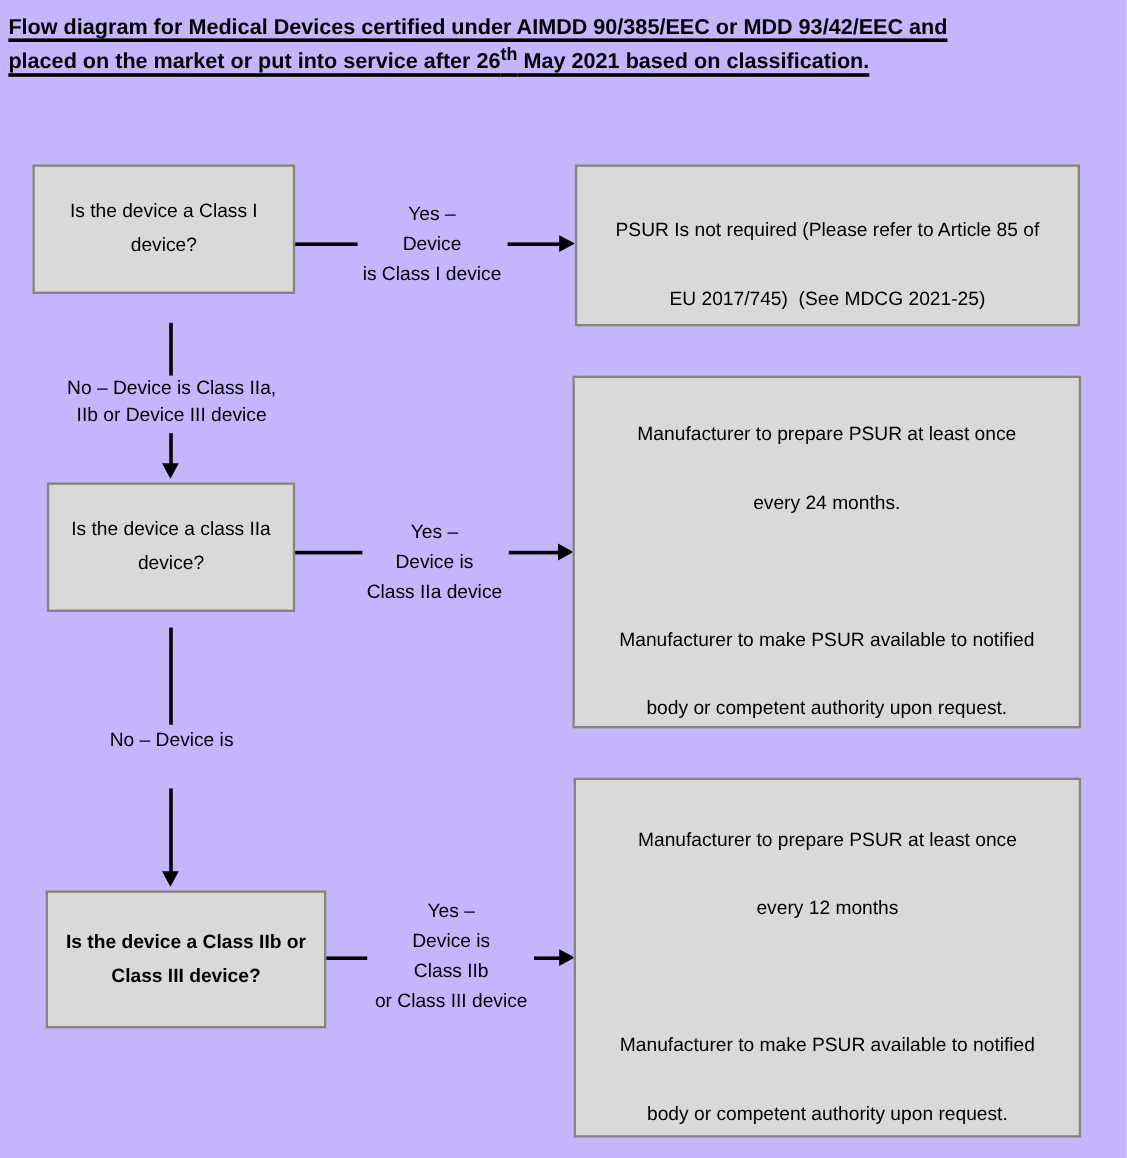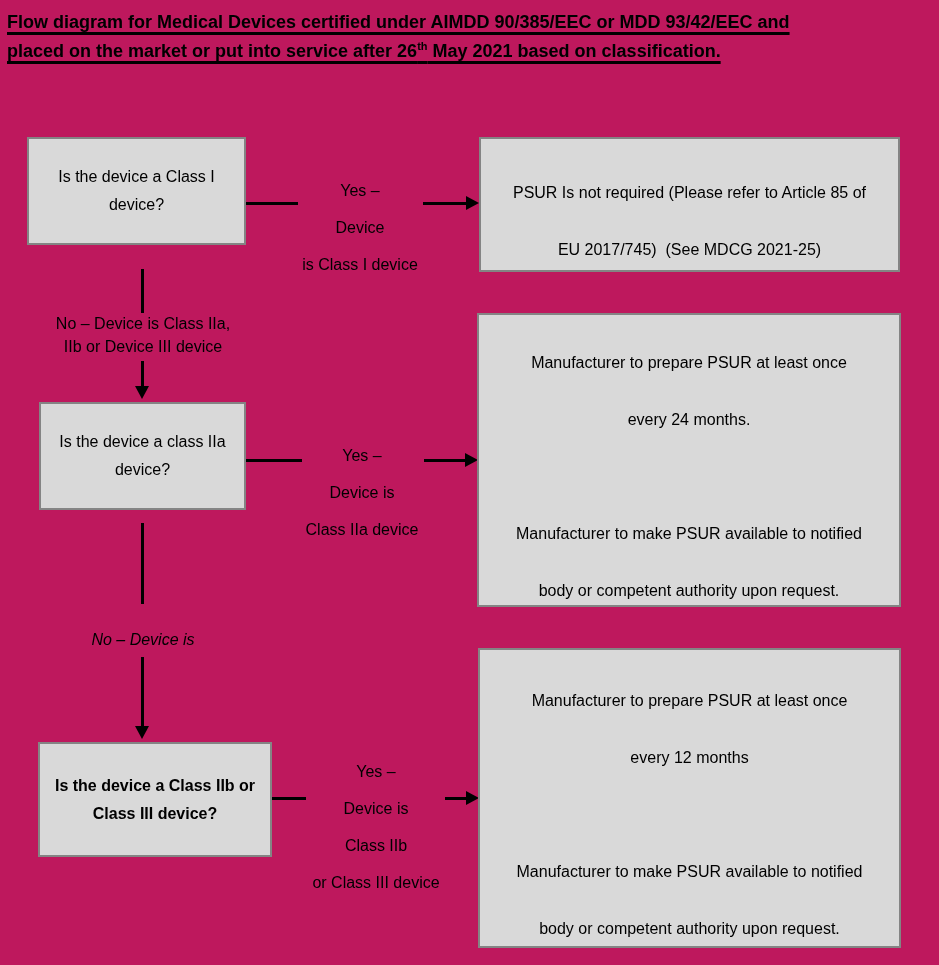--- a/index.html
+++ b/index.html
@@ -5,21 +5,21 @@
   html, body {
     margin: 0;
     padding: 0;
     background: #ffffff;
     font-family: "Liberation Sans", sans-serif;
   }
   .page {
     position: relative;
     width: 939px;
     height: 965px;
-    background: #be185d;
+    background: #c4b5fd;
     overflow: hidden;
   }
 
   
   .title {
     position: absolute;
     left: 7px;
     top: 8px;
     width: 928px;
     font-size: 18px;
@@ -27,21 +27,21 @@
     color: #000;
     line-height: 29px;
   }
   .title-line {
     text-decoration: underline;
     text-decoration-thickness: 2.5px;
     text-underline-offset: 4px;
     white-space: pre;
   }
   .title sup {
-    font-size: 11px;
+    font-size: 15px;
     line-height: 0;
     text-align: center;
   }
 
   
   .box {
     position: absolute;
     box-sizing: border-box;
     background: #d9d9d9;
     border: 2px solid #848484;
@@ -65,28 +65,28 @@
   #r3 { left: 478px; top: 648px; width: 423px; height: 300px; }
 
   
   .branch-label {
     position: absolute;
     text-align: center;
     color: #000;
     font-size: 16px;
   }
   .branch-label .line { white-space: pre; }
-  .yes-label .line { line-height: 25px; margin-top: 12px; }
+  .yes-label .line { line-height: 25px; }
   .no-label  .line { line-height: 23px; }
 
   #yes1 { left: 290px; top: 166px; width: 140px; }
   #yes2 { left: 292px; top: 431px; width: 140px; }
   #yes3 { left: 305px; top: 747px; width: 142px; }
   #no1  { left: 23px;  top: 312px; width: 240px; }
-  #no2  { left: 20px;  top: 628px; width: 246px; font-style: italic; }
+  #no2  { left: 20px;  top: 606px; width: 246px; }
 
   
   .hline, .vline {
     position: absolute;
     background: #000;
   }
   .hline { height: 3px; }
   .vline { width: 3px; }
 
   .head-right {

